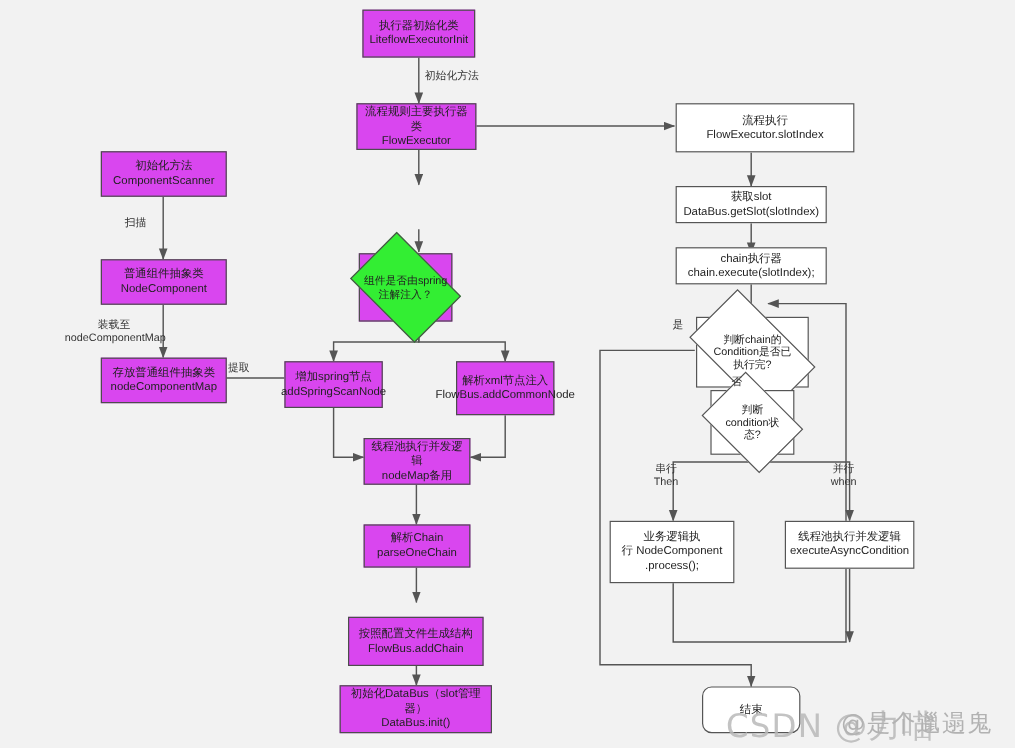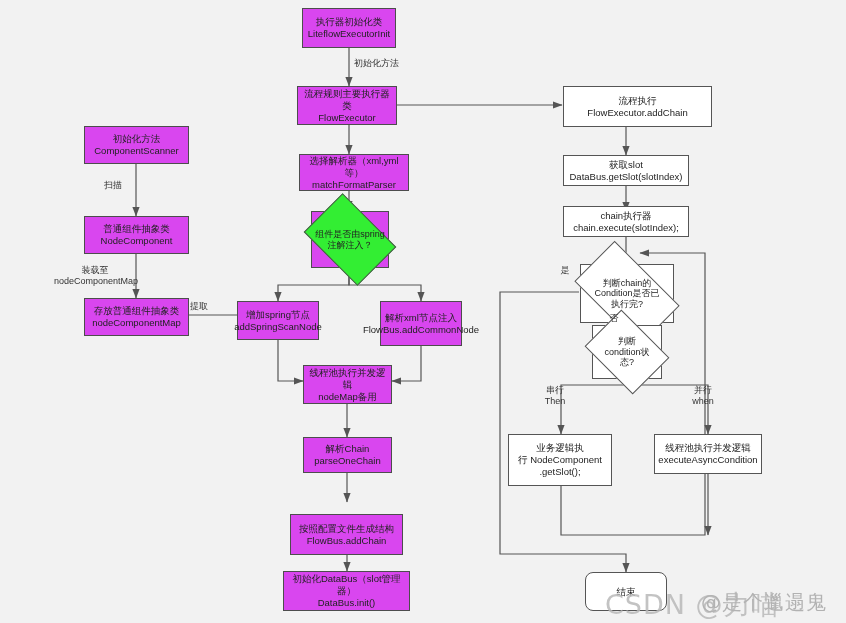--- a/index.html
+++ b/index.html
@@ -136,25 +136,22 @@
   <div class="node green" style="left:302px;top:8px;width:94px;height:40px;">
     <div class="txt"><span>执行器初始化类</span><br><span>LiteflowExecutorInit</span></div>
   </div>
 
   <div class="elabel" style="left:354px;top:58px;width:70px;text-align:left;">初始化方法</div>
 
   <div class="node green" style="left:297px;top:86px;width:100px;height:39px;">
     <div class="txt"><span>流程规则主要执行器类</span><br><span>FlowExecutor</span></div>
   </div>
 
-  <div class="node green" style="left:299px;top:154px;width:110px;height:37px;">
-    <div class="txt"><span>选择解析器（xml,yml 等）</span><br><span>matchFormatParser</span></div>
-  </div>
-
-  <div class="diamond green" style="left:311px;top:211px;width:76px;height:55px;justify-content:center;">
+
+  <div class="diamond green" style="left:299px;top:211px;width:76px;height:55px;justify-content:center;">
     <div class="shape"></div>
     <div class="txt"><span>组件是否由spring</span><br><span>注解注入？</span></div>
   </div>
 
   <div class="node green" style="left:237px;top:301px;width:82px;height:39px;">
     <div class="txt"><span>增加spring节点</span><br><span>addSpringScanNode</span></div>
   </div>
 
   <div class="node green" style="left:380px;top:301px;width:82px;height:45px;">
     <div class="txt"><span>解析xml节点注入</span><br><span>FlowBus.addCommonNode</span></div>
@@ -189,21 +186,21 @@
   <div class="elabel" style="left:54px;top:265px;width:82px;">装载至
 nodeComponentMap</div>
 
   <div class="node green" style="left:84px;top:298px;width:105px;height:38px;">
     <div class="txt"><span>存放普通组件抽象类</span><br><span>nodeComponentMap</span></div>
   </div>
 
   <div class="elabel" style="left:184px;top:301px;width:30px;">提取</div>
 
   <div class="node white" style="left:563px;top:86px;width:149px;height:41px;">
-    <div class="txt"><span>流程执行</span><br><span>FlowExecutor.addChain</span></div>
+    <div class="txt"><span>流程执行</span><br><span>FlowExecutor.slotIndex</span></div>
   </div>
 
   <div class="node white" style="left:563px;top:155px;width:126px;height:31px;">
     <div class="txt"><span>获取slot</span><br><span>DataBus.getSlot(slotIndex)</span></div>
   </div>
 
   <div class="node white" style="left:563px;top:206px;width:126px;height:31px;">
     <div class="txt"><span>chain执行器</span><br><span>chain.execute(slotIndex);</span></div>
   </div>
 
@@ -220,21 +217,21 @@
     <div class="shape"></div>
     <div class="txt"><span>判断</span><br><span>condition状</span><br><span>态?</span></div>
   </div>
 
   <div class="elabel" style="left:533px;top:385px;width:44px;">串行
 Then</div>
   <div class="elabel" style="left:681px;top:385px;width:44px;">并行
 when</div>
 
   <div class="node white" style="left:508px;top:434px;width:104px;height:52px;">
-    <div class="txt"><span>业务逻辑执</span><br><span>行 NodeComponent</span><br><span>.getSlot();</span></div>
+    <div class="txt"><span>业务逻辑执</span><br><span>行 NodeComponent</span><br><span>.process();</span></div>
   </div>
 
   <div class="node white" style="left:654px;top:434px;width:108px;height:40px;">
     <div class="txt"><span>线程池执行并发逻辑</span><br><span>executeAsyncCondition</span></div>
   </div>
 
   <div class="node white rounded" style="left:585px;top:572px;width:82px;height:39px;">
     <div class="txt"><span>结束</span></div>
   </div>
 

